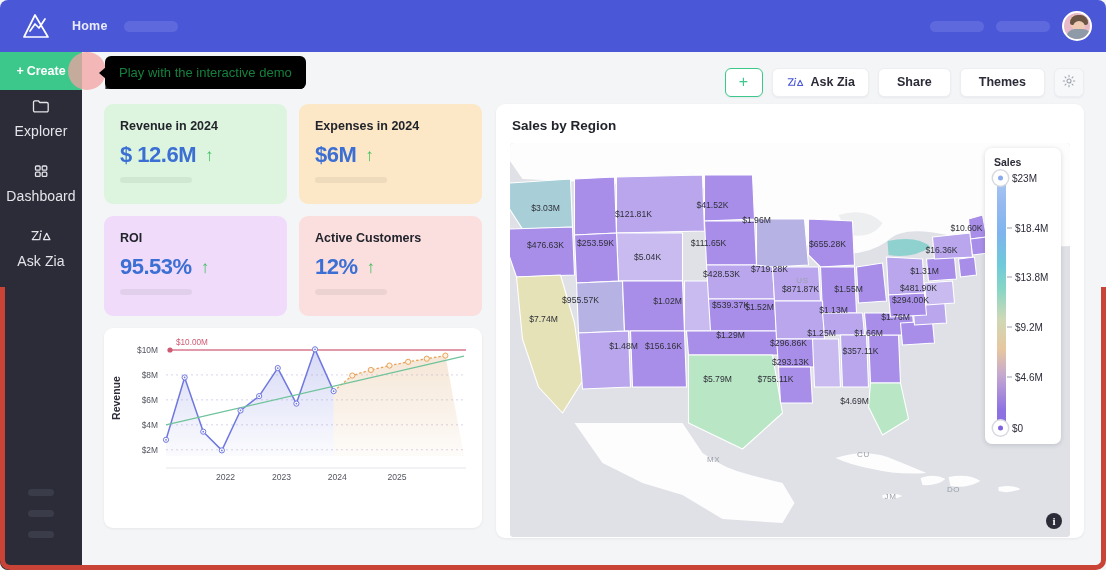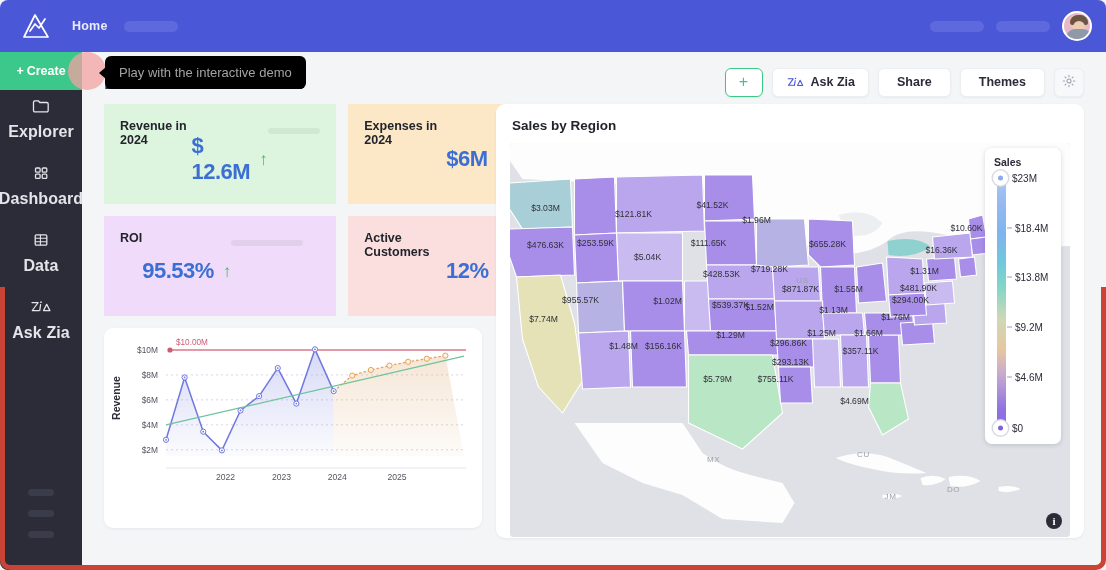--- a/index.html
+++ b/index.html
@@ -74,21 +74,21 @@
     background: #3dc88b;
     color: #fff; font-size: 12.5px; font-weight: 700;
     display: flex; align-items: center; justify-content: center; gap: 3px;
     z-index: 40;
   }
   .side-items { padding-top: 46px; }
   .side-item {
     display: flex; flex-direction: column; align-items: center;
     gap: 5px; margin-bottom: 24px; color: #e4e5ea;
   }
-  .side-item .lbl { font-size: 16px; font-weight: 700; letter-spacing: .1px; }
+  .side-item .lbl { font-size: 14px; font-weight: 400; letter-spacing: .1px; }
   .side-skels { position: absolute; left: 0; bottom: 18px; width: 82px; }
   .side-skel { width: 26px; height: 7px; border-radius: 4px; background: #3b3c49; margin: 0 auto 14px auto; }
 
   
   .page {
     position: absolute; left: 82px; top: 52px;
     width: 1024px; height: 518px;
     background: #f4f5f7;
     overflow: hidden;
   }
@@ -110,22 +110,22 @@
 
   .content {
     display: flex; gap: 14px; padding: 0 22px 0 22px;
   }
   .col-left { width: 378px; display: flex; flex-direction: column; gap: 12px; }
   .col-right { flex: 1; }
 
   
   .kpi-grid { display: grid; grid-template-columns: 1fr 1fr; gap: 12px; }
   .kpi {
-    border-radius: 0; padding: 15px 16px 14px 16px; height: 100px;
-    display: flex; 
+    border-radius: 9px; padding: 15px 16px 14px 16px; height: 100px;
+    display: flex; flex-direction: column;
   }
   .kpi .k-title { font-size: 12.5px; font-weight: 600; color: #22242c; }
   .kpi .k-row { display: flex; align-items: center; gap: 9px; margin-top: 9px; }
   .kpi .k-val { font-size: 22px; font-weight: 700; color: #3b6fd4; letter-spacing: -.5px; }
   .kpi .k-arrow { color: #3dc05f; font-size: 17px; font-weight: 700; line-height: 1; }
   .kpi .k-skel { margin-top: 9px; height: 6px; width: 72px; border-radius: 4px; background: rgba(0,0,0,.055); }
 
   
   .panel { background: #fff; border-radius: 9px; box-shadow: 0 1px 3px rgba(16,24,40,.06); }
   .panel-title { font-size: 13.5px; font-weight: 700; color: #22242c; padding: 14px 16px 4px 16px; }
@@ -177,21 +177,21 @@
   }
 
   
   .demo-dot {
     position: absolute; left: 68px; top: 52px; width: 38px; height: 38px;
     border-radius: 50%; background: rgba(242,162,160,.75);
     z-index: 60;
   }
   .tooltip {
     position: absolute; left: 105px; top: 56px;
-    background: #000; color: #a3a3a3;
+    background: #000; color: #15803d;
     font-size: 13px; font-weight: 500;
     padding: 9px 14px; border-radius: 6px;
     z-index: 61; white-space: nowrap;
   }
   .tooltip:before {
     content: ""; position: absolute; left: -6px; top: 11px;
     border-top: 6px solid transparent; border-bottom: 6px solid transparent;
     border-right: 7px solid #000;
   }
 </style>
@@ -238,29 +238,20 @@
             <rect x="3.5" y="3" width="4.6" height="4.2" rx="1" stroke="#e4e5ea" stroke-width="1.3"></rect>
             <rect x="10.2" y="3" width="4.6" height="4.2" rx="1" stroke="#e4e5ea" stroke-width="1.3"></rect>
             <rect x="3.5" y="9.2" width="4.6" height="4.2" rx="1" stroke="#e4e5ea" stroke-width="1.3"></rect>
             <rect x="10.2" y="9.2" width="4.6" height="4.2" rx="1" stroke="#e4e5ea" stroke-width="1.3"></rect>
           </svg>
         </span>
         <span class="lbl">Dashboard</span>
       </div>
 
 
-      <div class="side-item">
-        <span>
-          <svg width="18" height="16" viewBox="0 0 18 16" fill="none">
-            <rect x="3.2" y="2.8" width="11.6" height="10.4" rx="1.2" stroke="#e4e5ea" stroke-width="1.3"></rect>
-            <path d="M3.2 6.3h11.6M3.2 9.8h11.6M8.4 2.8v10.4" stroke="#e4e5ea" stroke-width="1.1"></path>
-          </svg>
-        </span>
-        <span class="lbl">Data</span>
-      </div>
 
       <div class="side-item">
         <span>
           <svg width="22" height="16" viewBox="0 0 22 16" fill="none">
             <path d="M2 3.5h6.2L2.3 11.5h6.3" stroke="#e4e5ea" stroke-width="1.25" fill="none" stroke-linecap="round" stroke-linejoin="round"></path>
             <path d="M10.6 5.6l-.9 6" stroke="#e4e5ea" stroke-width="1.25" stroke-linecap="round"></path>
             <circle cx="11" cy="3.2" r=".85" fill="#e4e5ea"></circle>
             <path d="M13.5 11.6l3.2-6.3 3.2 6.3z" stroke="#e4e5ea" stroke-width="1.25" fill="none" stroke-linejoin="round"></path>
           </svg>
         </span>

